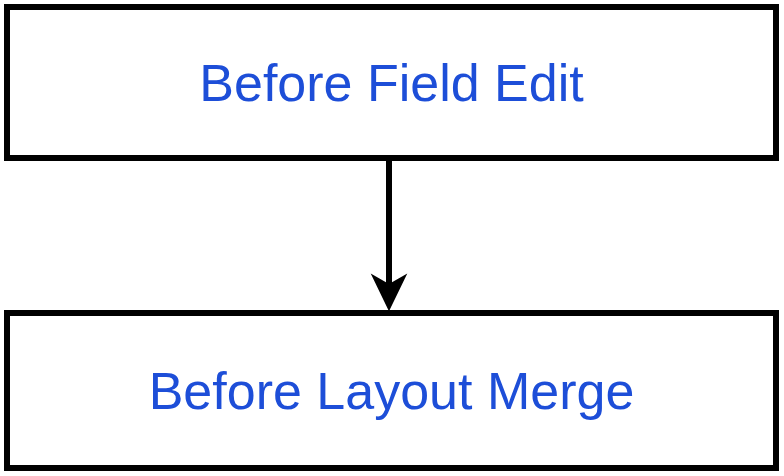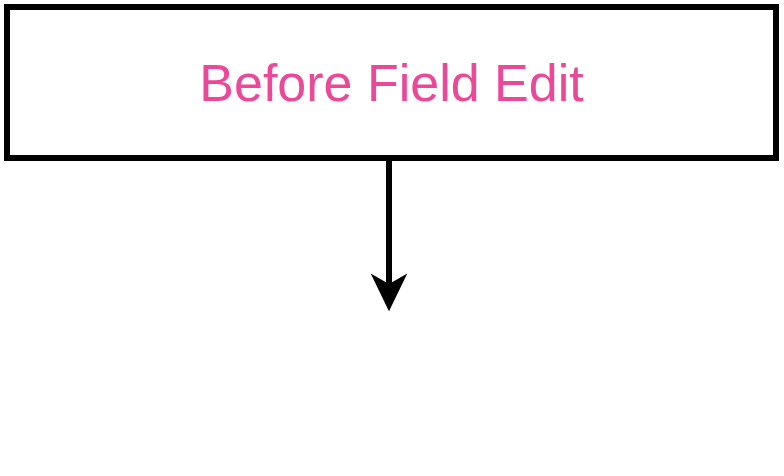--- a/index.html
+++ b/index.html
@@ -25,21 +25,21 @@
     border: 6px solid #000000;
     display: flex;
     align-items: center;
     justify-content: center;
   }
   .node-label {
     font-family: "Liberation Sans", sans-serif;
     font-size: 52px;
     font-weight: 400;
     line-height: 1;
-    color: #ec4899;
+    color: #1d4ed8;
     letter-spacing: 0px;
     white-space: nowrap;
     text-align: center;
   }
   #node-before-field-edit {
     left: 4px;
     top: 4px;
     width: 775px;
     height: 157px;
   }
@@ -67,14 +67,17 @@
     <span class="node-label">Before Field Edit</span>
   </div>
 
   <svg id="edge-layer" viewBox="0 0 784 476">
     <g>
       <line x1="389" y1="161" x2="389" y2="292" stroke="#000000" stroke-width="6"></line>
       <polygon points="389,309 373,276 389,285 405,276" fill="#000000" stroke="#000000" stroke-width="2" stroke-linejoin="miter"></polygon>
     </g>
   </svg>
 
+  <div class="node" id="node-before-layout-merge">
+    <span class="node-label">Before Layout Merge</span>
+  </div>
 
 </div>
 
 </body></html>

